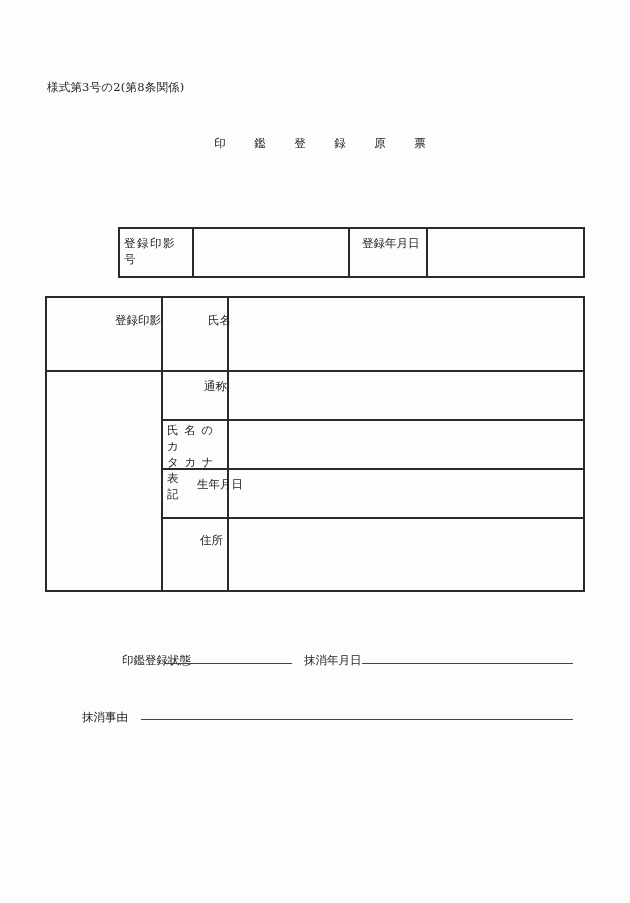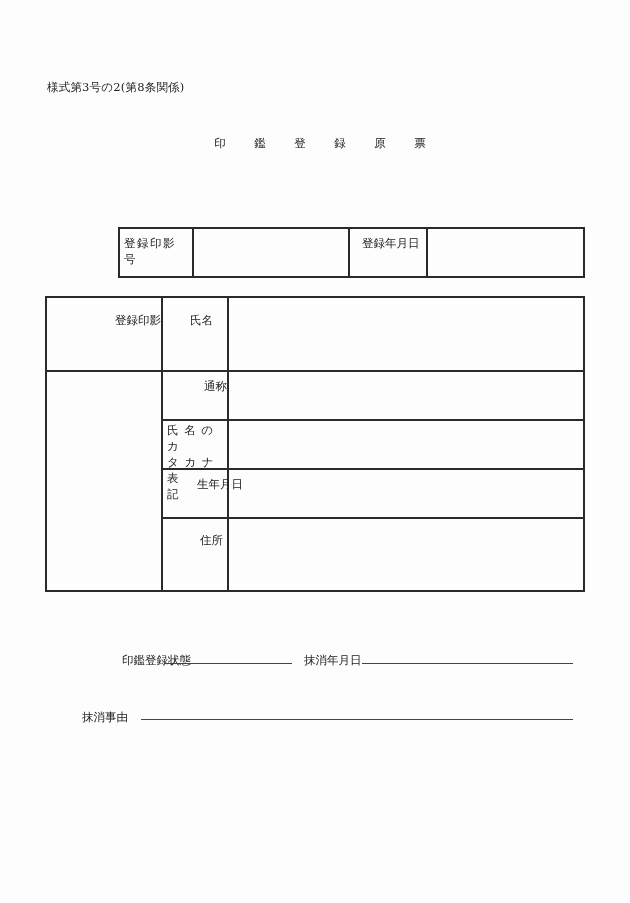--- a/index.html
+++ b/index.html
@@ -60,21 +60,21 @@
   <div class="hline" style="left:161px; top:517px; width:424px;"></div>
 
   <div class="vline" style="left:45px; top:296px; height:296px;"></div>
   <div class="vline" style="left:161px; top:296px; height:296px;"></div>
   <div class="vline" style="left:227px; top:296px; height:296px;"></div>
   <div class="vline" style="left:583px; top:296px; height:296px;"></div>
 
   <div class="lbl center" style="left:47px; top:312px; width:114px;">登録印影</div>
   <div class="input-area" style="left:47px; top:372px; width:114px; height:218px;"></div>
 
-  <div class="lbl center" style="left:149px; top:312px; width:64px;">氏名</div>
+  <div class="lbl center" style="left:167px; top:312px; width:64px;">氏名</div>
   <div class="input-area" style="left:229px; top:298px; width:354px; height:72px;"></div>
 
   <div class="lbl center" style="left:163px; top:378px; width:64px;">通称</div>
   <div class="input-area" style="left:229px; top:372px; width:354px; height:47px;"></div>
 
   <div class="lbl" style="left:167px; top:422px; width:60px; letter-spacing:1px;">
     <div>氏 名 の カ</div>
     <div>タ カ ナ 表</div>
     <div>記</div>
   </div>

